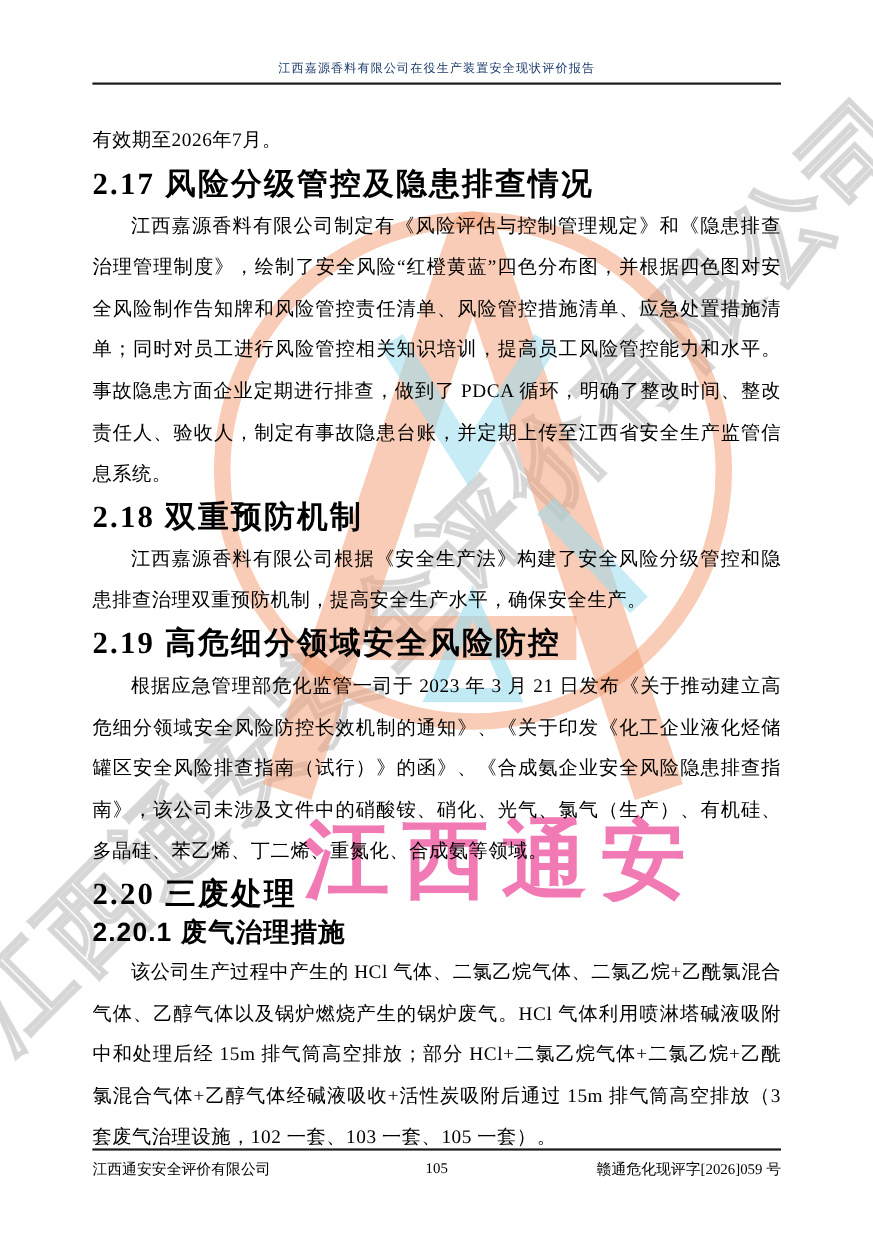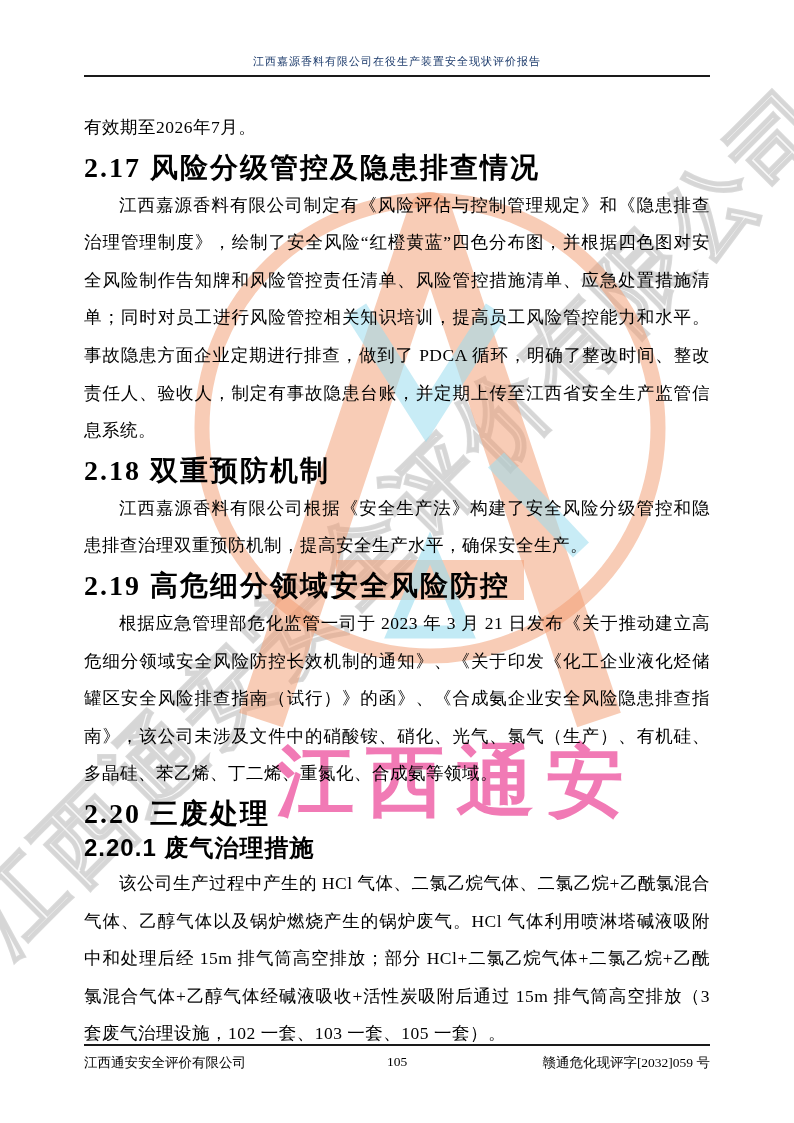--- a/index.html
+++ b/index.html
@@ -122,16 +122,16 @@
         <h3>2.20.1 废气治理措施</h3>
         <p class="para indent">该公司生产过程中产生的 HCl 气体、二氯乙烷气体、二氯乙烷+乙酰氯混合气体、乙醇气体以及锅炉燃烧产生的锅炉废气。HCl 气体利用喷淋塔碱液吸附中和处理后经 15m 排气筒高空排放；部分 HCl+二氯乙烷气体+二氯乙烷+乙酰氯混合气体+乙醇气体经碱液吸收+活性炭吸附后通过 15m 排气筒高空排放（3 套废气治理设施，102 一套、103 一套、105 一套）。</p>
       </section>
 
     </div>
   </div>
 
   <div class="footer">
     <span>江西通安安全评价有限公司</span>
     <span class="pageno">105</span>
-    <span>赣通危化现评字[2032]059 号</span>
+    <span>赣通危化现评字[2026]059 号</span>
   </div>
 
 </div>
 
 </body></html>

